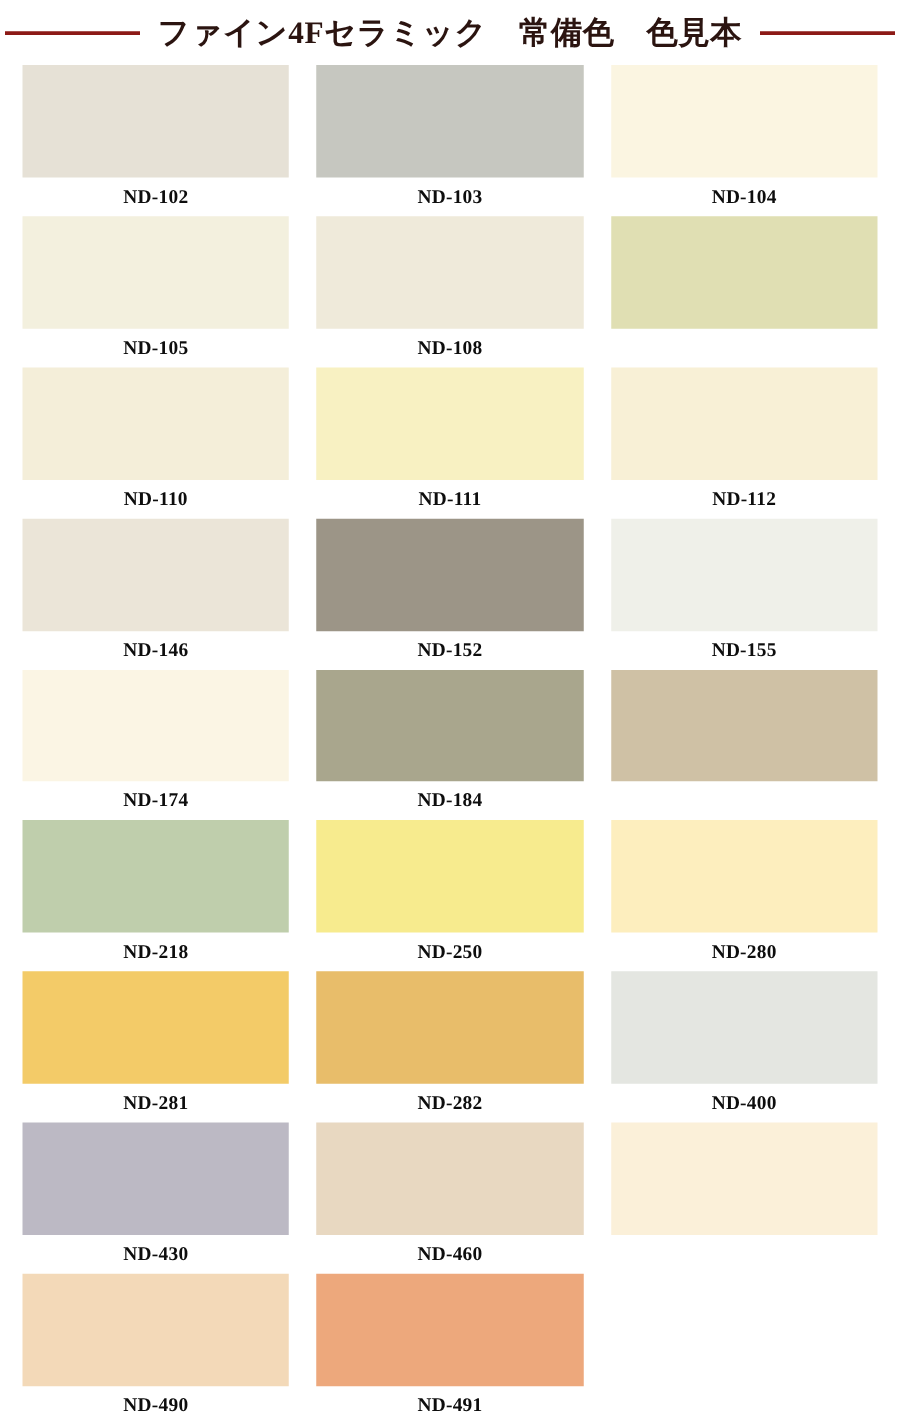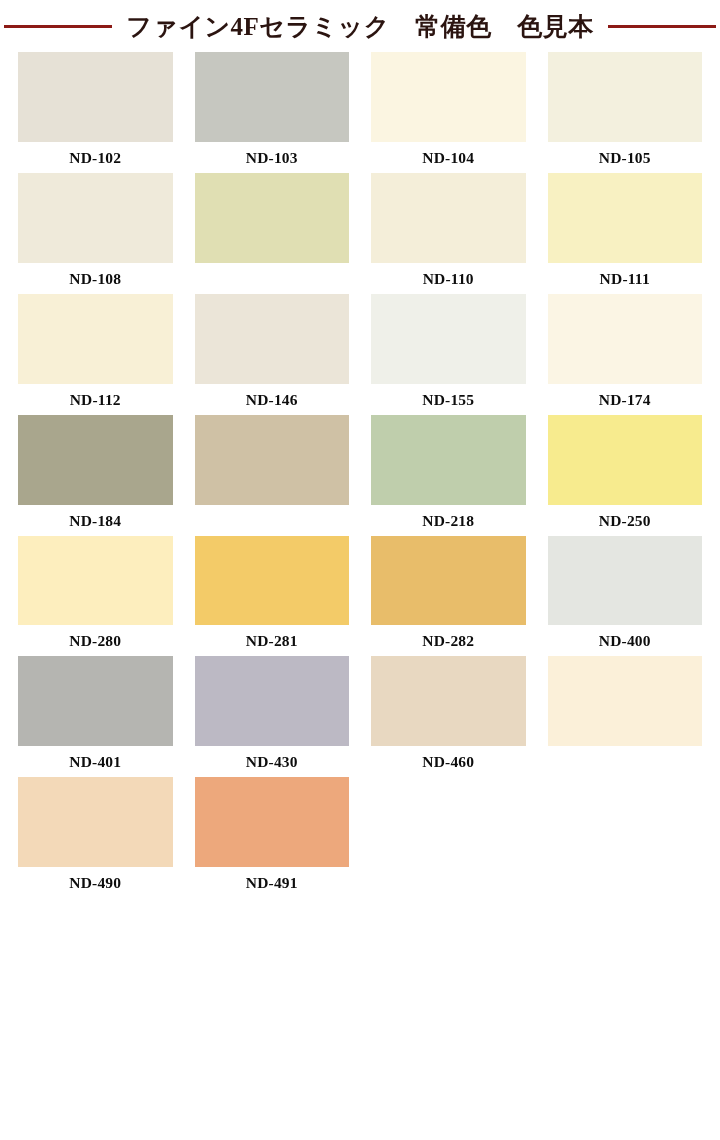--- a/index.html
+++ b/index.html
@@ -48,21 +48,21 @@
     color: #2b1410;
     letter-spacing: 0.5px;
     white-space: nowrap;
     font-family: "Liberation Serif", "DejaVu Serif", serif;
     line-height: 1;
   }
 
   
   .grid {
     display: grid;
-    grid-template-columns: repeat(4, 1fr);
+    grid-template-columns: repeat(3, 1fr);
     column-gap: 22px;
     row-gap: 0;
     padding: 0 18px;
     box-sizing: border-box;
   }
 
   .cell {
     display: flex;
     flex-direction: column;
     align-items: stretch;
@@ -130,20 +130,24 @@
       </div>
       <div class="cell">
         <div class="chip" style="background-color: rgb(248, 240, 214); height: 89.8889px;"></div>
         <div class="chip-label">ND-112</div>
       </div>
       <div class="cell">
         <div class="chip" style="background-color: rgb(235, 229, 216); height: 89.8889px;"></div>
         <div class="chip-label">ND-146</div>
       </div>
       <div class="cell">
+        <div class="chip" style="background-color: rgb(156, 149, 135); height: 89.8889px;"></div>
+        <div class="chip-label">ND-152</div>
+      </div>
+      <div class="cell">
         <div class="chip" style="background-color: rgb(239, 240, 233); height: 89.8889px;"></div>
         <div class="chip-label">ND-155</div>
       </div>
       <div class="cell">
         <div class="chip" style="background-color: rgb(251, 245, 228); height: 89.8889px;"></div>
         <div class="chip-label">ND-174</div>
       </div>
       <div class="cell">
         <div class="chip" style="background-color: rgb(169, 166, 141); height: 89.8889px;"></div>
         <div class="chip-label">ND-184</div>
@@ -169,24 +173,20 @@
       </div>
       <div class="cell">
         <div class="chip" style="background-color: rgb(232, 189, 106); height: 89.8889px;"></div>
         <div class="chip-label">ND-282</div>
       </div>
       <div class="cell">
         <div class="chip" style="background-color: rgb(228, 230, 225); height: 89.8889px;"></div>
         <div class="chip-label">ND-400</div>
       </div>
       <div class="cell">
-        <div class="chip" style="background-color: rgb(181, 181, 177); height: 89.8889px;"></div>
-        <div class="chip-label">ND-401</div>
-      </div>
-      <div class="cell">
         <div class="chip" style="background-color: rgb(188, 185, 196); height: 89.8889px;"></div>
         <div class="chip-label">ND-430</div>
       </div>
       <div class="cell">
         <div class="chip" style="background-color: rgb(232, 216, 193); height: 89.8889px;"></div>
         <div class="chip-label">ND-460</div>
       </div>
       <div class="cell">
         <div class="chip" style="background-color: rgb(251, 240, 217); height: 89.8889px;"></div>
       </div>

